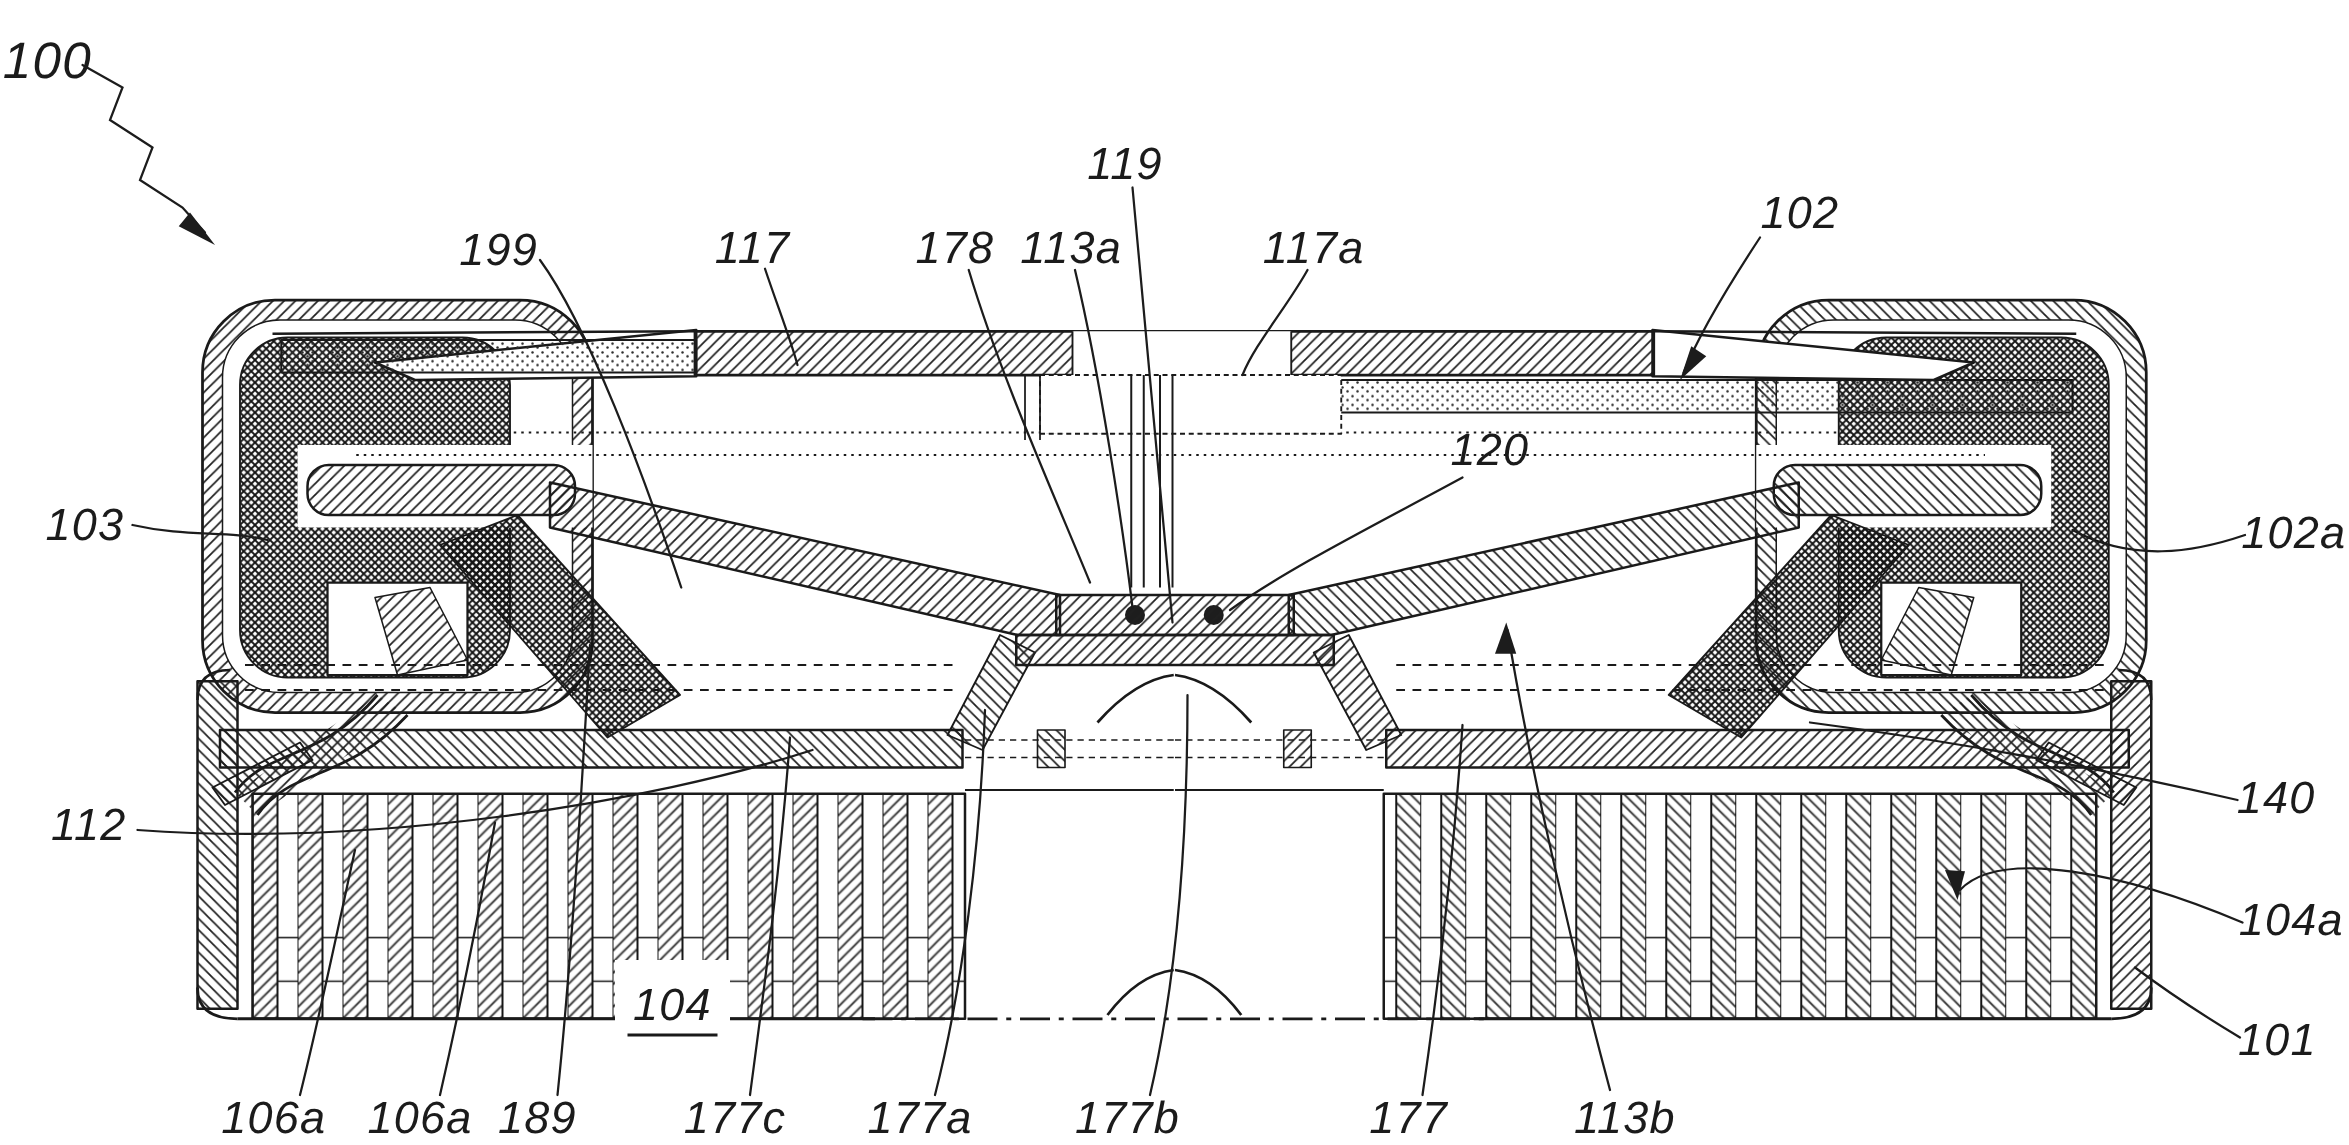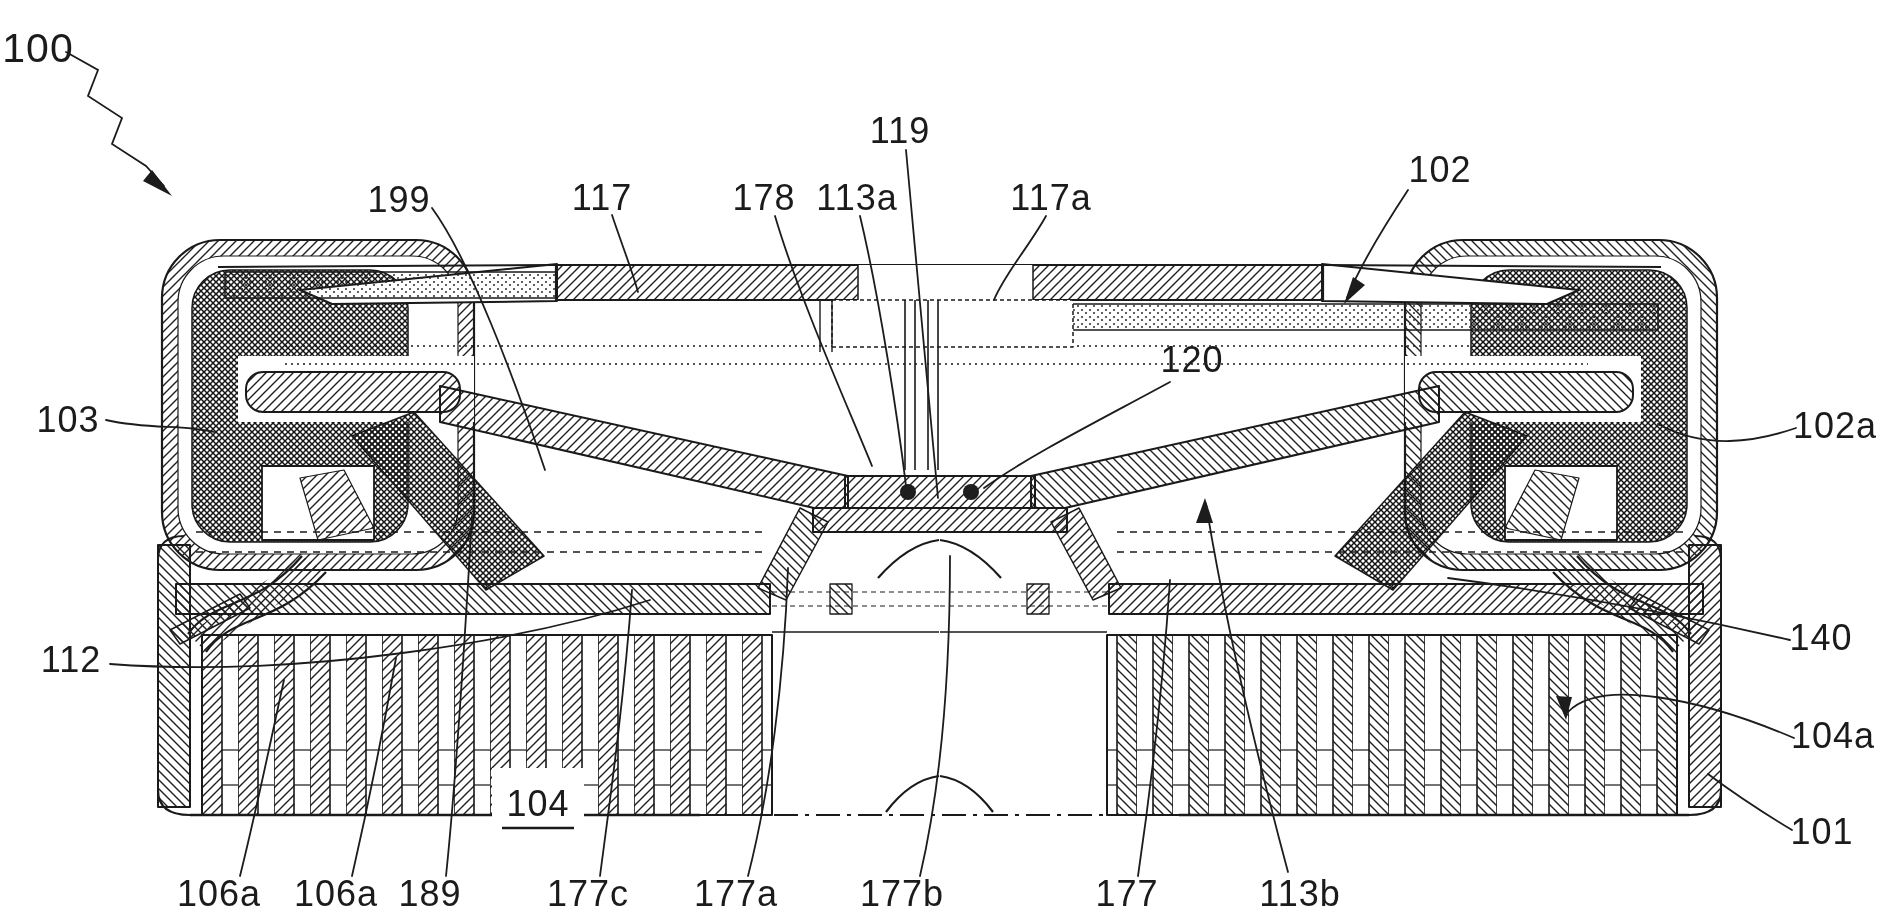--- a/index.html
+++ b/index.html
@@ -1,16 +1,16 @@
 <!DOCTYPE html>
 <html><head>
 <meta charset="utf-8">
 <style>
   html,body{margin:0;padding:0;background:#ffffff;}
-  .page{width:1879px;height:916px;position:relative;background:#fff;overflow:hidden;}
+  .page{width:1879px;height:916px;position:relative;background:#fff;overflow:hidden;font-style:italic;}
   svg{display:block;}
   text.ref{font-family:"Liberation Sans",sans-serif;font-size:36px;fill:#1b1b1b;letter-spacing:1px;}
   text.ref.big{font-size:41px;}
   .ldr{fill:none;stroke:#1c1c1c;stroke-width:1.8px;stroke-linecap:round;}
   .ink{stroke:#1a1a1a;stroke-linejoin:round;}
 </style>
 </head>
 <body>
 
 <div class="page">

